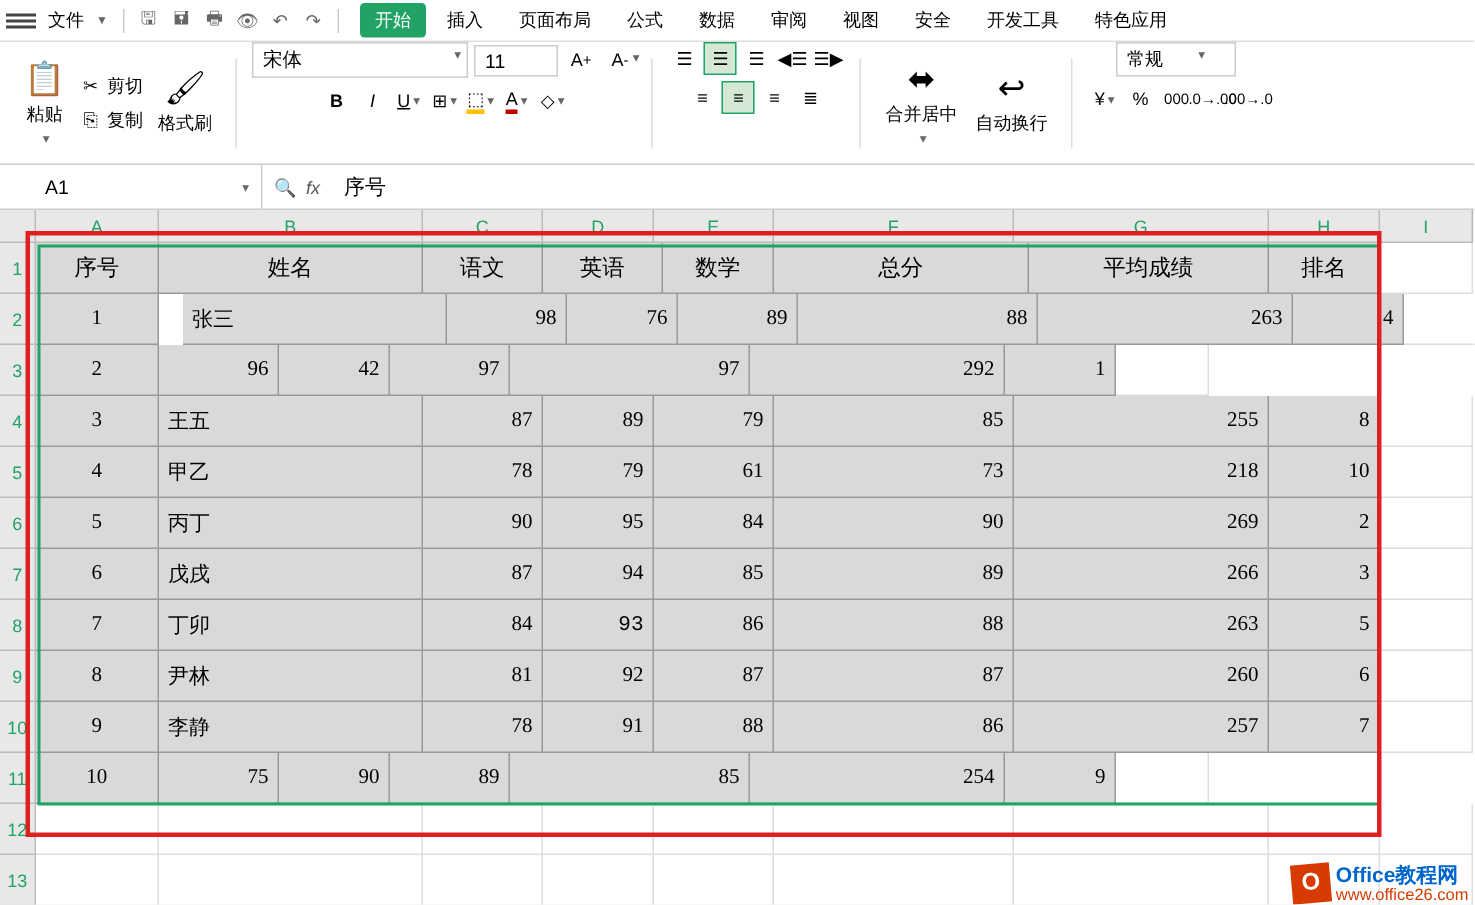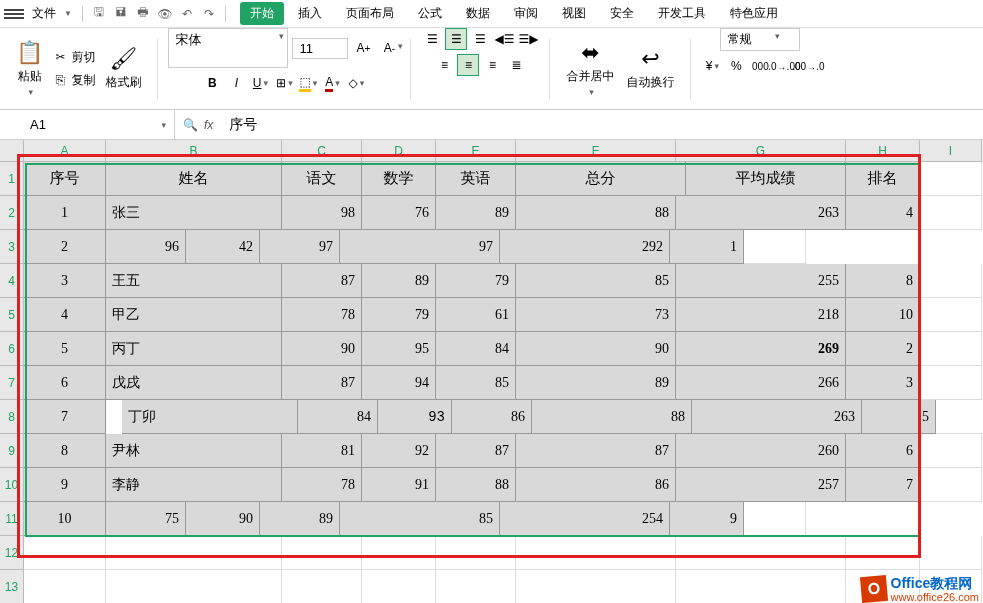--- a/index.html
+++ b/index.html
@@ -20,21 +20,21 @@
     
     .ribbon { height: 82px; display: flex; align-items: center; border-bottom: 1px solid #ccc; padding: 0 4px; gap: 4px; background: #fff; }
     .ribbon-group { display: flex; align-items: center; height: 100%; padding: 0 6px; position: relative; }
     .ribbon-sep { width: 1px; height: 60px; background: #ddd; }
     .big-btn { display: flex; flex-direction: column; align-items: center; justify-content: center; gap: 2px; padding: 4px 6px; cursor: pointer; }
     .big-btn .icon { font-size: 22px; }
     .small-btns { display: flex; flex-direction: column; gap: 2px; }
     .small-btn { display: flex; align-items: center; gap: 4px; padding: 2px 4px; cursor: pointer; font-size: 12px; }
     .small-btn .icon { width: 14px; height: 14px; display: inline-flex; align-items: center; justify-content: center; }
     .font-row { display: flex; gap: 4px; align-items: center; }
-    .font-select { border: 1px solid #ccc; padding: 2px 20px 18px 6px; font-size: 13px; background: #fff; position: relative; width: 120px; }
+    .font-select { border: 1px solid #ccc; padding: 2px 20px 2px 6px; font-size: 13px; background: #fff; position: relative; width: 144px; }
     .size-select { border: 1px solid #ccc; padding: 2px 20px 2px 6px; font-size: 13px; background: #fff; width: 56px; }
     .btn-square { width: 22px; height: 22px; display: inline-flex; align-items: center; justify-content: center; border: 1px solid transparent; cursor: pointer; }
     .font-tools-col { display: flex; flex-direction: column; gap: 4px; }
     .font-row2 { display: flex; gap: 2px; align-items: center; }
     .align-grid { display: flex; flex-direction: column; gap: 4px; }
     .align-row { display: flex; gap: 2px; }
     .align-btn { width: 22px; height: 22px; display: flex; align-items: center; justify-content: center; cursor: pointer; }
     .align-btn.active { background: #d4e8d4; border: 1px solid #21a366; }
     .num-format { border: 1px solid #ccc; padding: 2px 20px 2px 6px; background: #fff; width: 80px; font-size: 12px; }
     
@@ -248,30 +248,30 @@
         <div class="row-h">10</div>
         <div class="row-h">11</div>
         <div class="row-h">12</div>
         <div class="row-h">13</div>
       </div>
     <div class="grid" id="grid">
         <div class="grid-row">
           <div class="cell header-cell" style="width: 82px;">序号</div>
           <div class="cell header-cell" style="width: 176px;">姓名</div>
           <div class="cell header-cell" style="width: 80px;">语文</div>
+          <div class="cell header-cell" style="width: 80px;">英语</div>
           <div class="cell header-cell" style="width: 74px;">数学</div>
-          <div class="cell header-cell" style="width: 80px;">英语</div>
           <div class="cell header-cell" style="width: 170px;">总分</div>
           <div class="cell header-cell" style="width: 160px;">平均成绩</div>
           <div class="cell header-cell" style="width: 74px;">排名</div>
           <div class="cell empty" style="width: 62px;"></div>
         </div>
         <div class="grid-row">
           <div class="cell seq" style="width: 82px;">1</div>
-          <div class="cell name-cell" style="width: 176px;">张三</div>
+          <div class="cell name-cell" style="width: 176px; margin-left: 16px;">张三</div>
           <div class="cell num" style="width: 80px;">98</div>
           <div class="cell num" style="width: 74px;">76</div>
           <div class="cell num" style="width: 80px;">89</div>
           <div class="cell num" style="width: 160px;">88</div>
           <div class="cell num" style="width: 170px;">263</div>
           <div class="cell num" style="width: 74px;">4</div>
           <div class="cell empty" style="width: 62px;"></div>
         </div>
         <div class="grid-row">
           <div class="cell seq" style="width: 82px;">2</div>
@@ -305,38 +305,38 @@
           <div class="cell num" style="width: 74px;">10</div>
           <div class="cell empty" style="width: 62px;"></div>
         </div>
         <div class="grid-row">
           <div class="cell seq" style="width: 82px;">5</div>
           <div class="cell name-cell" style="width: 176px;">丙丁</div>
           <div class="cell num" style="width: 80px;">90</div>
           <div class="cell num" style="width: 74px;">95</div>
           <div class="cell num" style="width: 80px;">84</div>
           <div class="cell num" style="width: 160px;">90</div>
-          <div class="cell num" style="width: 170px; font-weight: bold;">269</div>
+          <div class="cell num" style="width: 170px;">269</div>
           <div class="cell num" style="width: 74px;">2</div>
           <div class="cell empty" style="width: 62px;"></div>
         </div>
         <div class="grid-row">
           <div class="cell seq" style="width: 82px;">6</div>
           <div class="cell name-cell" style="width: 176px;">戊戌</div>
           <div class="cell num" style="width: 80px;">87</div>
           <div class="cell num" style="width: 74px;">94</div>
           <div class="cell num" style="width: 80px;">85</div>
           <div class="cell num" style="width: 160px;">89</div>
           <div class="cell num" style="width: 170px;">266</div>
           <div class="cell num" style="width: 74px;">3</div>
           <div class="cell empty" style="width: 62px;"></div>
         </div>
         <div class="grid-row">
           <div class="cell seq" style="width: 82px;">7</div>
-          <div class="cell name-cell" style="width: 176px; margin-left: 16px;">丁卯</div>
+          <div class="cell name-cell" style="width: 176px;">丁卯</div>
           <div class="cell num" style="width: 80px;">84</div>
           <div class="cell num" style="width: 74px; font-family: Liberation Mono, monospace;">93</div>
           <div class="cell num" style="width: 80px;">86</div>
           <div class="cell num" style="width: 160px;">88</div>
           <div class="cell num" style="width: 170px;">263</div>
           <div class="cell num" style="width: 74px;">5</div>
           <div class="cell empty" style="width: 62px;"></div>
         </div>
         <div class="grid-row">
           <div class="cell seq" style="width: 82px;">8</div>

